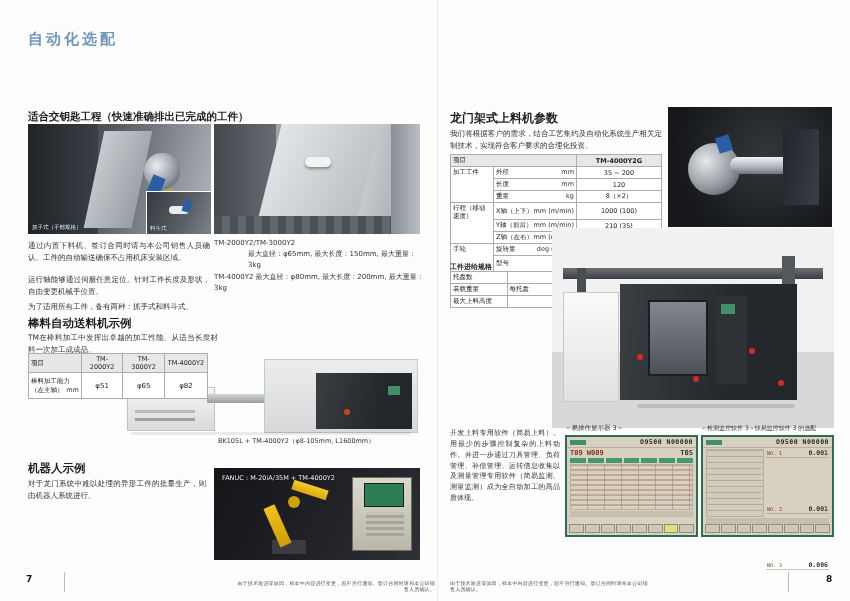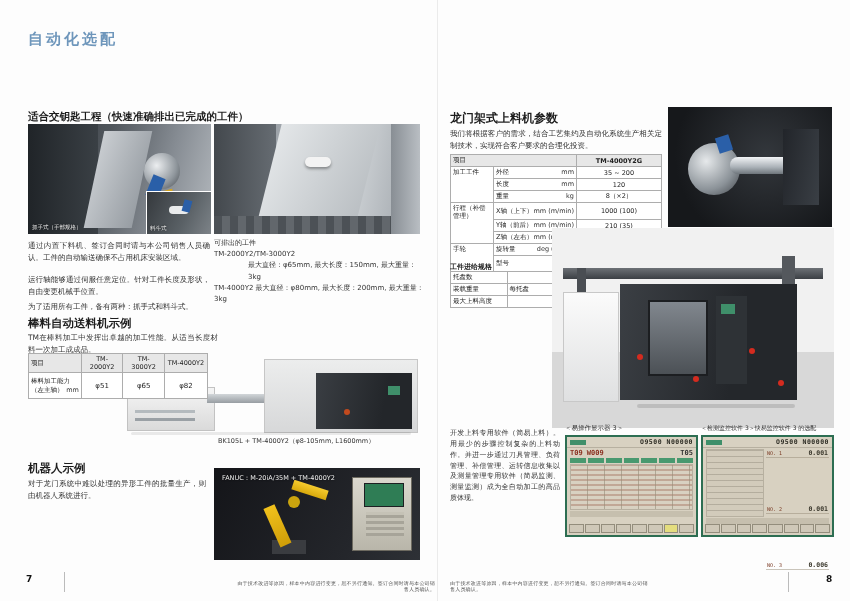--- a/index.html
+++ b/index.html
@@ -101,21 +101,20 @@
     <div style="right:0;top:0;width:14%;height:100%;background:linear-gradient(90deg,#888e94,#b9bec3);"></div>
   </div>
 
   <div class="abs body-txt" style="left:28px;top:240px;width:182px;">
     <div>通过内置下料机、签订合同时请与本公司销售人员确认。工件的自动输送确保不占用机床安装区域。</div>
     <div style="margin-top:11px;">运行轴能够通过伺服任意定位。针对工件长度及形状，自由变更机械手位置。</div>
     <div style="margin-top:3px;">为了适用所有工件，备有两种：抓手式和料斗式。</div>
   </div>
 
   <div class="abs small-txt" style="left:214px;top:238px;width:212px;">
-    <div>可排出的工件</div>
     <div>TM-2000Y2/TM-3000Y2</div>
     <div style="padding-left:34px;">最大直径：φ65mm, 最大长度：150mm, 最大重量：3kg</div>
     <div>TM-4000Y2 最大直径：φ80mm, 最大长度：200mm, 最大重量：3kg</div>
   </div>
 
   <div class="abs sec-head h-m" style="left:28px;top:316px;">棒料自动送料机示例</div>
   <div class="abs body-txt" style="left:28px;top:332px;width:190px;">TM在棒料加工中发挥出卓越的加工性能。从适当长度材料一次加工成成品。</div>
 
   <table class="abs spec" style="left:28px;top:353px;width:180px;font-size:6.5px;z-index:2;background:#fff;">
     <tbody>
@@ -184,21 +183,21 @@
       <td class="lblcell">
         <span>长度</span><span class="u">mm</span></td>
       <td class="valcell">120</td>
     </tr>
     <tr>
       <td class="lblcell">
         <span>重量</span><span class="u">kg</span></td>
       <td class="valcell">8（×2）</td>
     </tr>
     <tr>
-      <td class="grp" rowspan="3">行程（补偿管理）</td>
+      <td class="grp" rowspan="3">行程（移动速度）</td>
       <td class="lblcell" style="height:14px;">
         <span>X轴（上下）</span><span class="u">mm (m/min)</span></td>
       <td class="valcell">1000 (100)</td>
     </tr>
     <tr>
       <td class="lblcell">
         <span>Y轴（前后）</span><span class="u">mm (m/min)</span></td>
       <td class="valcell">210 (35)</td>
     </tr>
     <tr>

